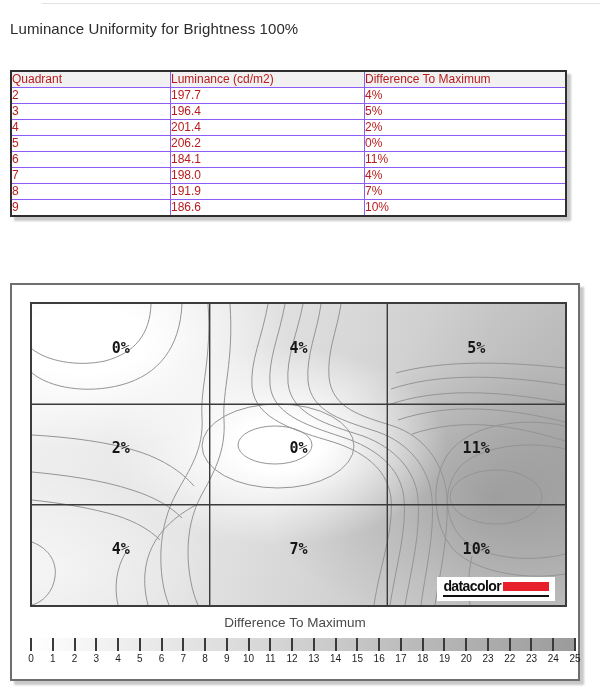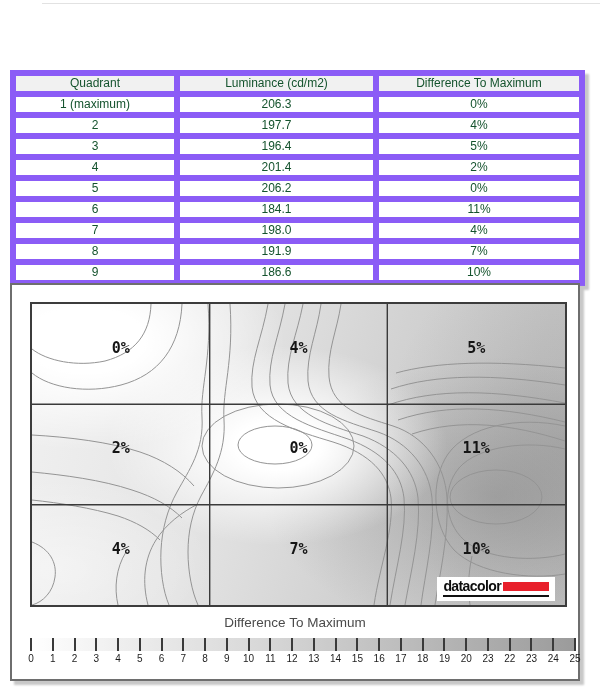--- a/index.html
+++ b/index.html
@@ -6,22 +6,22 @@
   .page{position:relative;width:600px;height:700px;background:#ffffff;overflow:hidden;
         font-family:"Liberation Sans",sans-serif;}
   .top-rule{position:absolute;left:42px;right:0;top:3px;height:1px;background:#e2e2e2;}
   .page-title{position:absolute;left:10px;top:20px;margin:0;font-size:15px;font-weight:normal;
         color:#2b2b2b;letter-spacing:0.1px;}
 
   
   table.lum{position:absolute;left:10px;top:70px;border-collapse:collapse;
         box-shadow:4px 4px 2px #c8c8c8;background:#fff;
         border:2px solid #2e2e2e;}
-  table.lum th,table.lum td{border:6px solid #8b5cf6;font-size:12px;color:#14532d;
-        height:15px;padding:0;text-align:center;font-weight:normal;line-height:15px;}
+  table.lum th,table.lum td{border:1px solid #8b5cf6;font-size:12px;color:#b91c1c;
+        height:15px;padding:0;text-align:left;font-weight:normal;line-height:15px;}
   table.lum th{background:#f1f1f1;}
   .w1{width:158px;} .w2{width:193px;} .w3{width:200px;}
   td.left{text-align:left;padding-left:6px;}
 
   
   .panel{position:absolute;left:10px;top:283px;width:566px;height:394px;background:#ffffff;
         border:2px solid #6e6e6e;box-shadow:4px 4px 2px #c8c8c8;}
   .plot{position:absolute;left:18px;top:17px;width:537px;height:305px;box-sizing:border-box;
         border:2px solid #3c3c3c;
         background:
@@ -54,35 +54,31 @@
         transform:translateX(-50%);}
   .cb-ticks{position:absolute;left:19px;top:368px;width:544px;height:12px;}
   .cb-tick-label{position:absolute;top:0;transform:translateX(-50%);
         font-size:10px;color:#1c1c1c;}
 </style>
 </head>
 <body>
 
 <div class="page">
   <div class="top-rule"></div>
+  <h1 class="page-title">Luminance Uniformity for Brightness 100%</h1>
 
   <table class="lum">
     <thead>
       <tr>
         <th class="w1">Quadrant</th>
         <th class="w2">Luminance (cd/m2)</th>
         <th class="w3">Difference To Maximum</th>
       </tr>
     </thead>
     <tbody>
-      <tr>
-        <td class="left">1 (maximum)</td>
-        <td>206.3</td>
-        <td>0%</td>
-      </tr>
       <tr>
         <td class="left">2</td>
         <td>197.7</td>
         <td>4%</td>
       </tr>
       <tr>
         <td class="left">3</td>
         <td>196.4</td>
         <td>5%</td>
       </tr>

